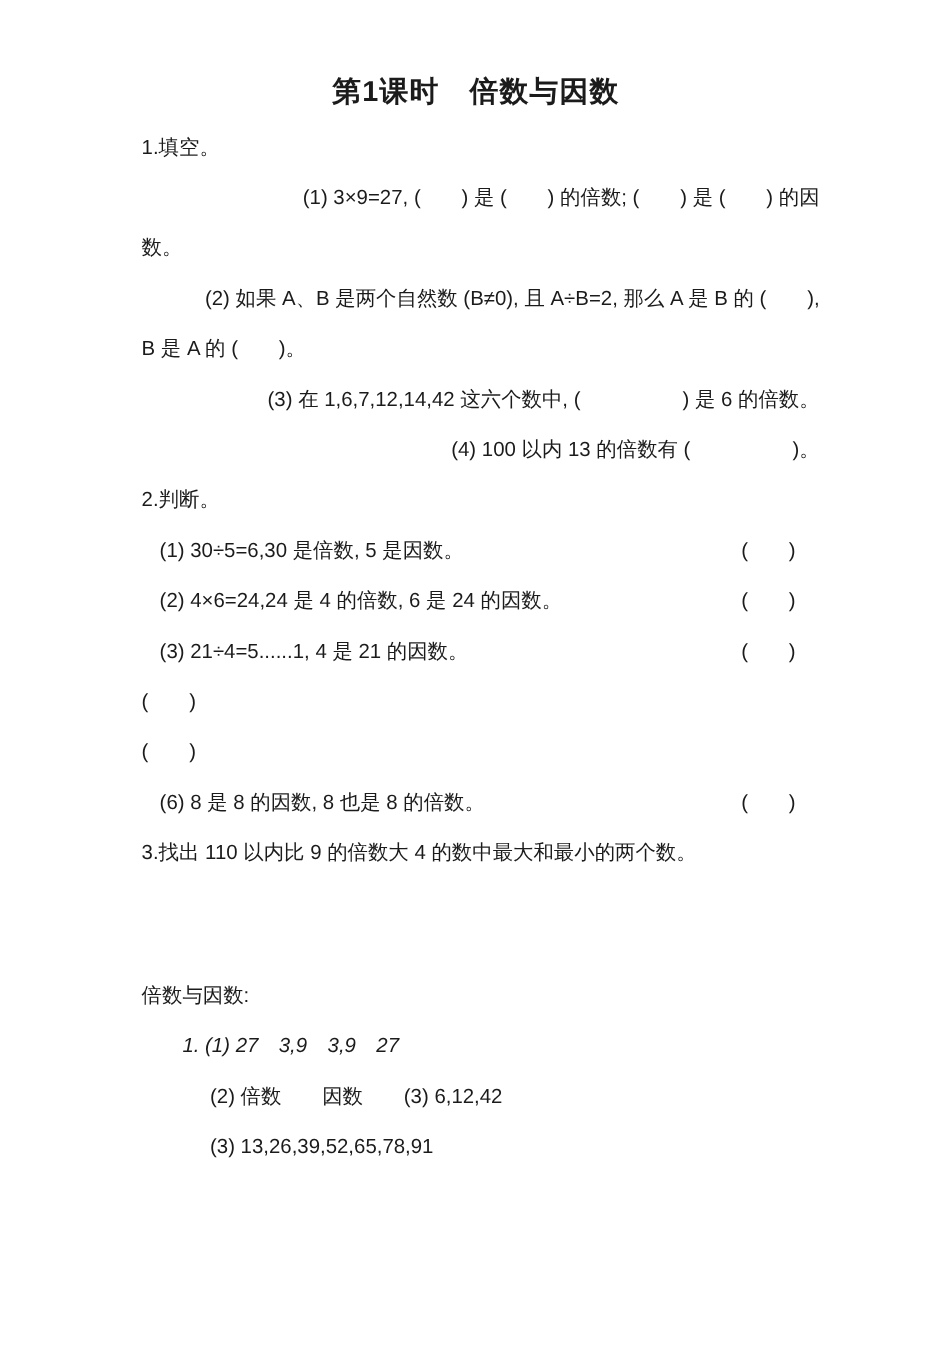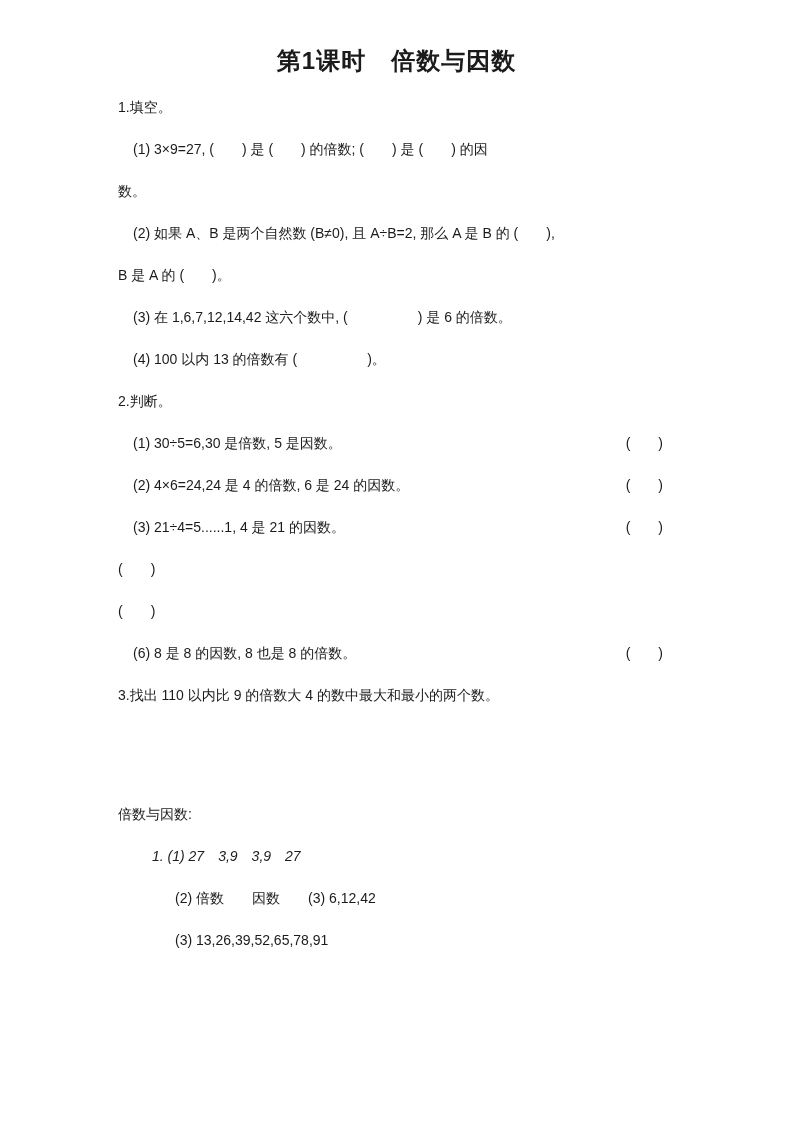--- a/index.html
+++ b/index.html
@@ -5,41 +5,41 @@
   html, body { margin: 0; padding: 0; background: #ffffff; }
   .page {
     position: relative;
     width: 793px;
     height: 1122px;
     margin: 0;
     background: #ffffff;
     color: #1b1b1b;
     font-family: "Liberation Sans", sans-serif;
     box-sizing: border-box;
-    padding-top: 44px;
+    padding-top: 60px;
     overflow: hidden;
   }
   .title {
     margin: 0 0 8px 0;
     text-align: center;
     font-size: 24px;
     font-weight: bold;
     line-height: 34px;
     letter-spacing: 1px;
   }
   .content {
     padding-left: 118px;
     padding-right: 110px;
-    font-size: 14px;
+    font-size: 17px;
   }
   .line {
     line-height: 42px;
     white-space: pre-wrap;
   }
-  .indent { padding-left: 15px; }
+  .indent { padding-left: 15px; text-align: right; }
   .jrow {
     display: flex;
     justify-content: space-between;
     align-items: baseline;
     gap: 32px;
   }
   .jrow .blank { padding-right: 20px; white-space: pre; }
   .answers-heading { margin-top: 77px; }
   .ans-indent-1 { padding-left: 34px; font-style: italic; }
   .ans-indent-2 { padding-left: 57px; }

